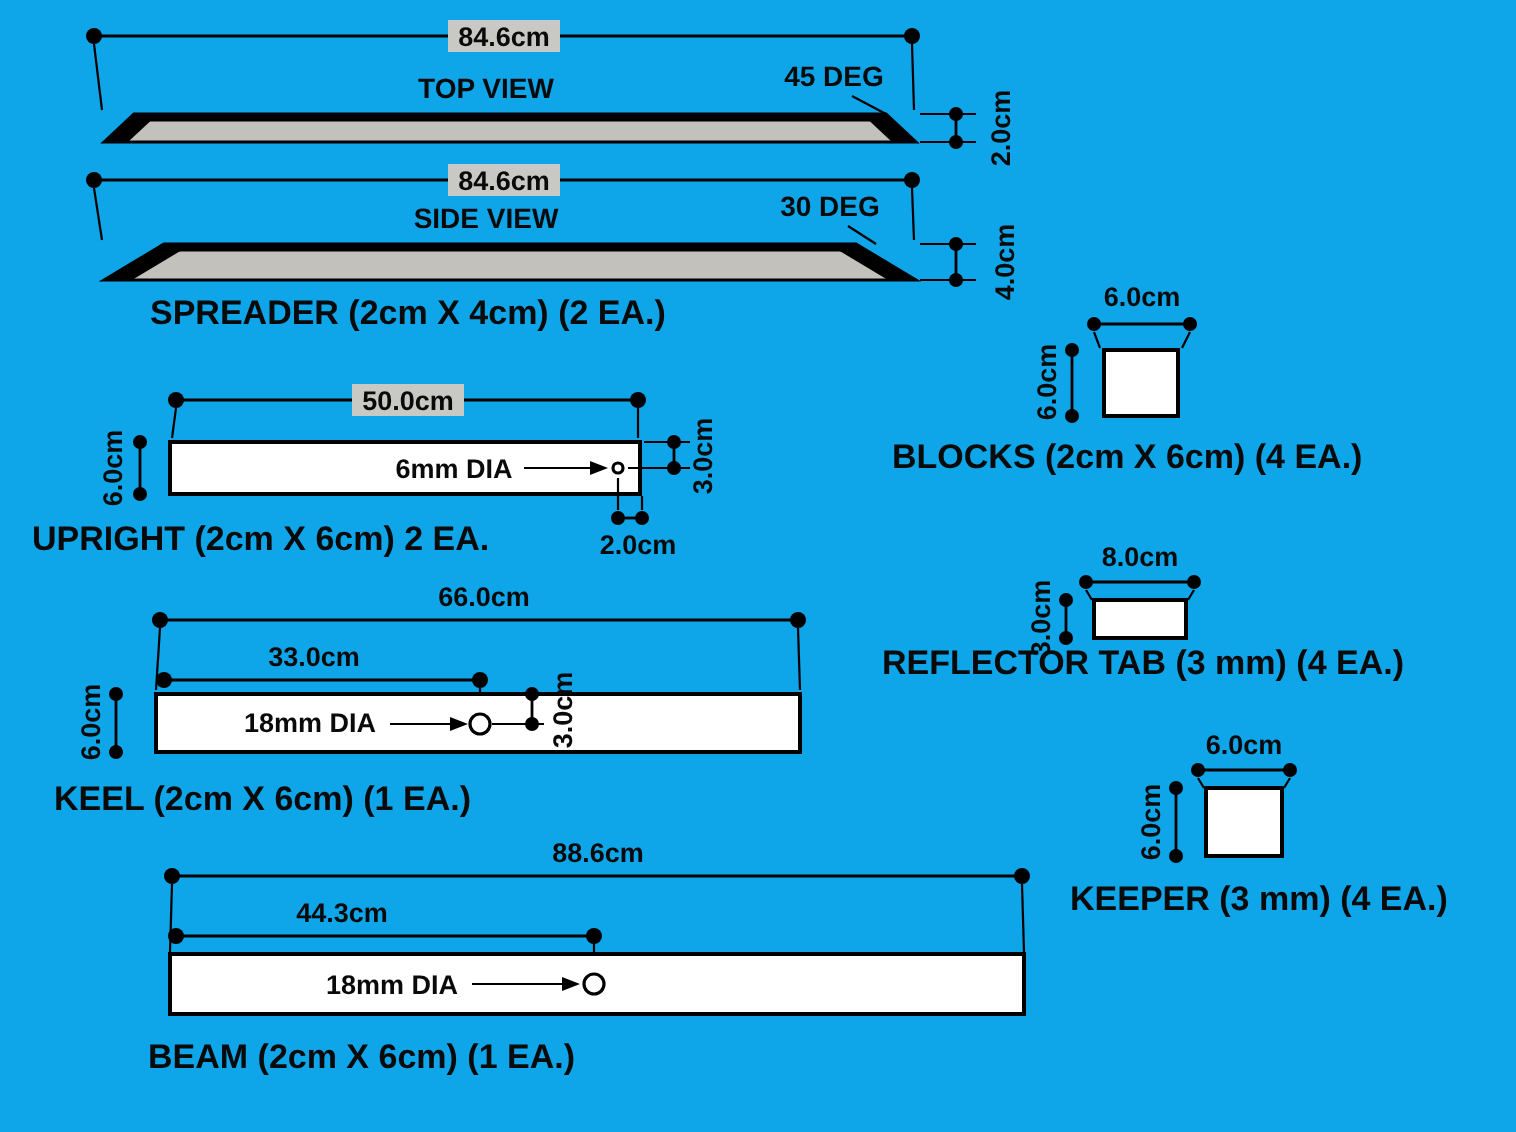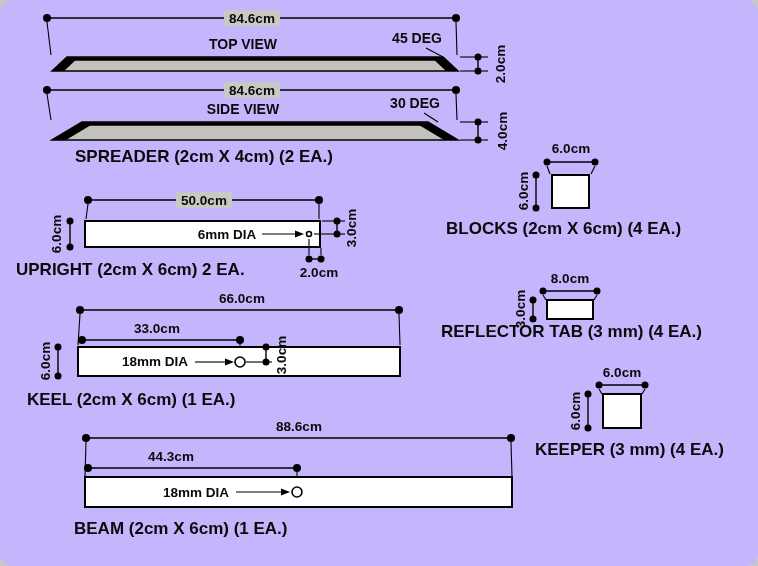--- a/index.html
+++ b/index.html
@@ -1,17 +1,17 @@
 <!DOCTYPE html>
 <html><head>
 <meta charset="utf-8">
 <style>
   html,body{margin:0;padding:0;}
   body{background:#c8c8c4;width:758px;height:566px;overflow:hidden;}
-  .sheet{position:relative;width:758px;height:566px;background:#c4b5fd;border-radius:13px;}
+  .sheet{position:relative;width:758px;height:566px;background:#0ea5e9;}
   svg{display:block;}
   text{font-family:"Liberation Sans","DejaVu Sans",sans-serif;font-weight:bold;fill:#0a0a0a;}
   .dim{font-size:13.5px;}
   .vlabel{font-size:14px;}
   .cap{font-size:17px;}
   .part{fill:#ffffff;stroke:#000;stroke-width:2;}
   .bar{fill:#c2c1bc;stroke:#000;stroke-width:1.5;}
   .dline{stroke:#000;stroke-width:1.4;fill:none;}
   .eline{stroke:#000;stroke-width:1.1;fill:none;}
   .thick{stroke:#000;stroke-width:3.5;}

